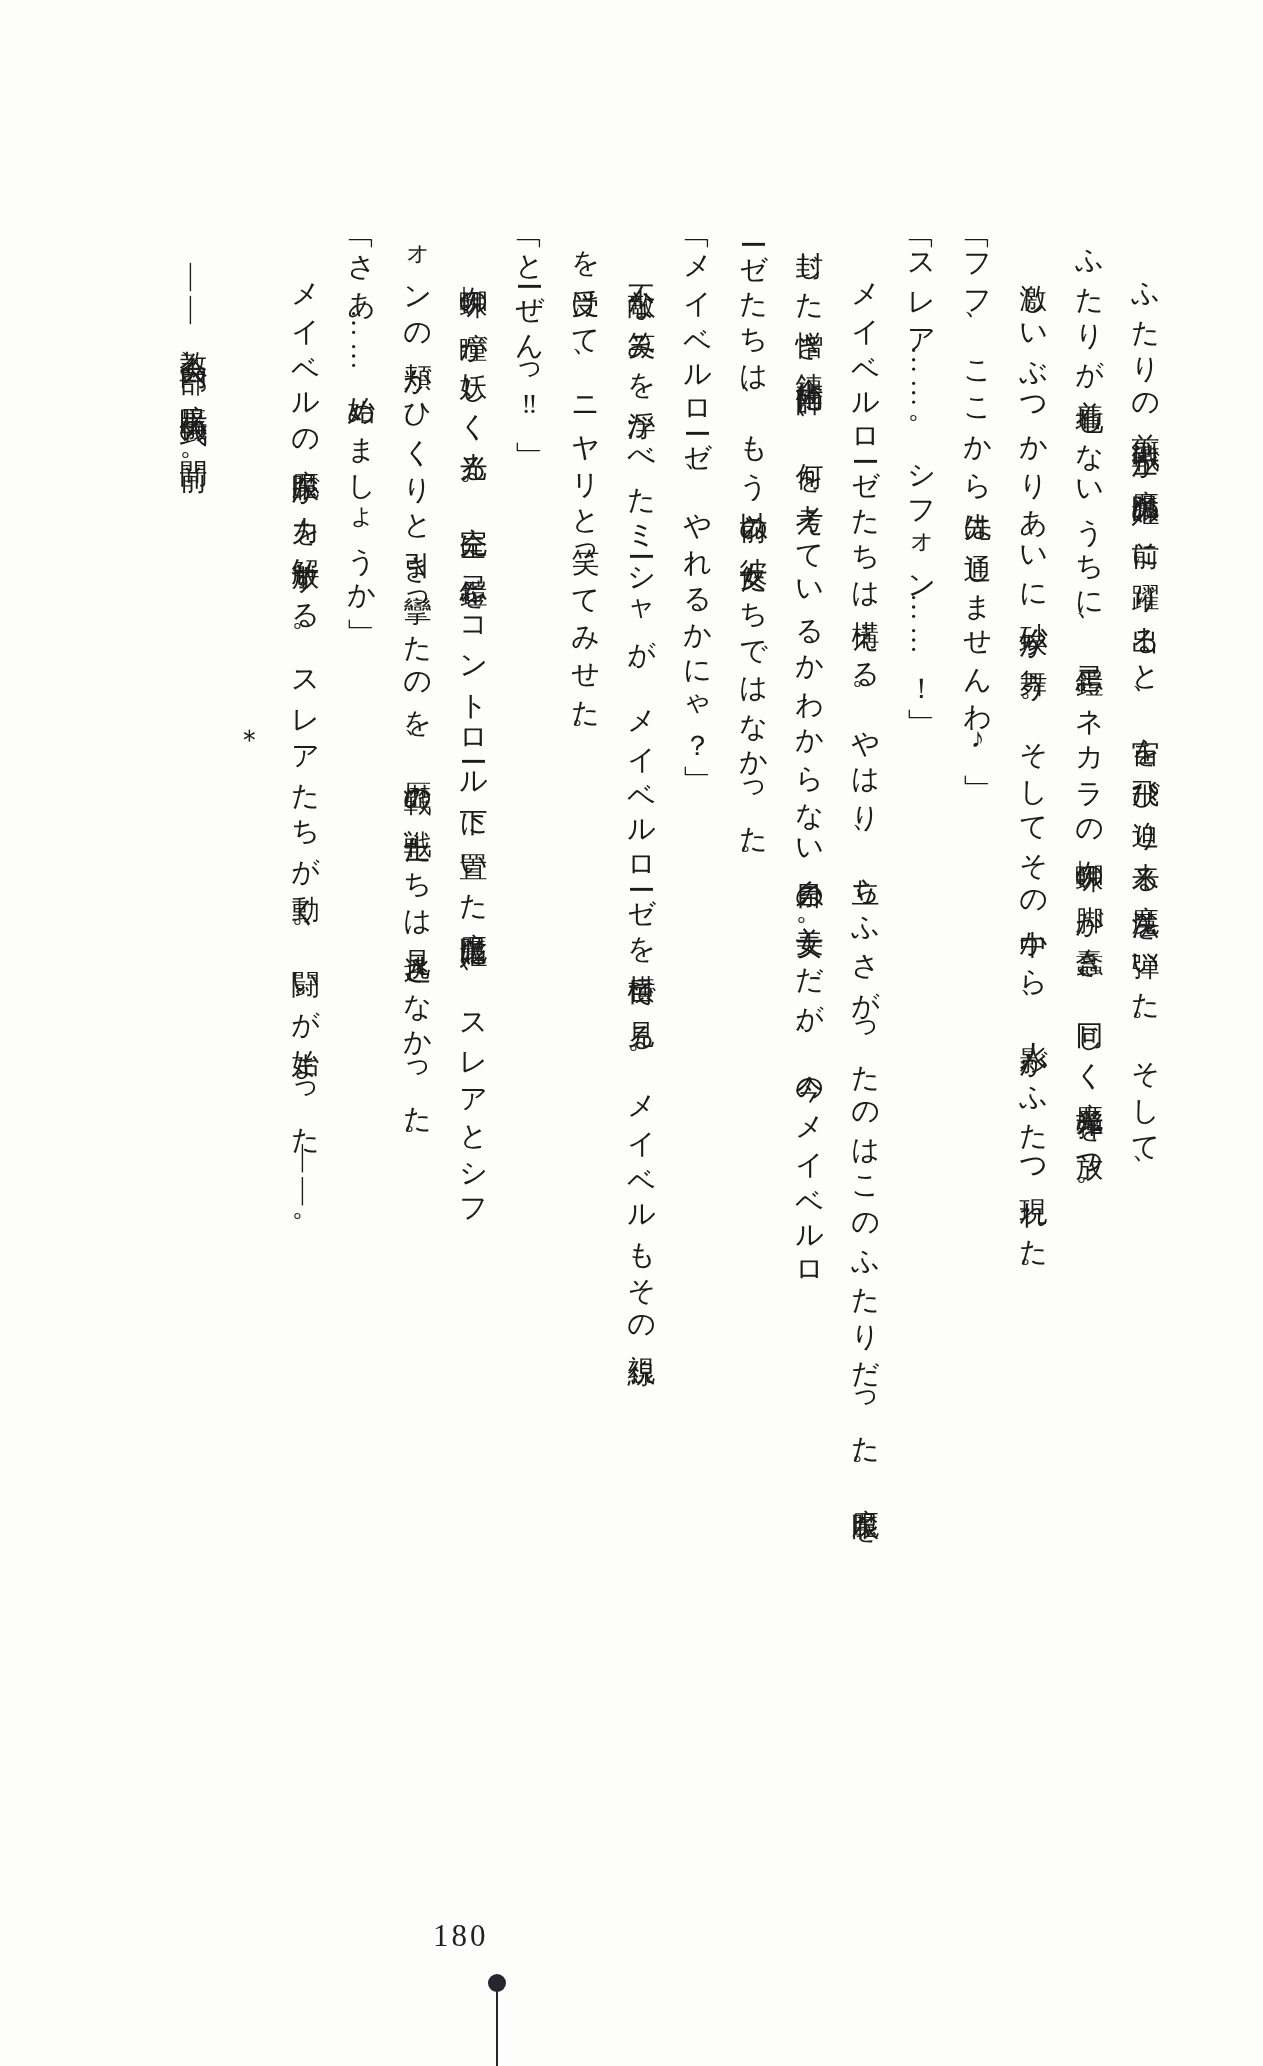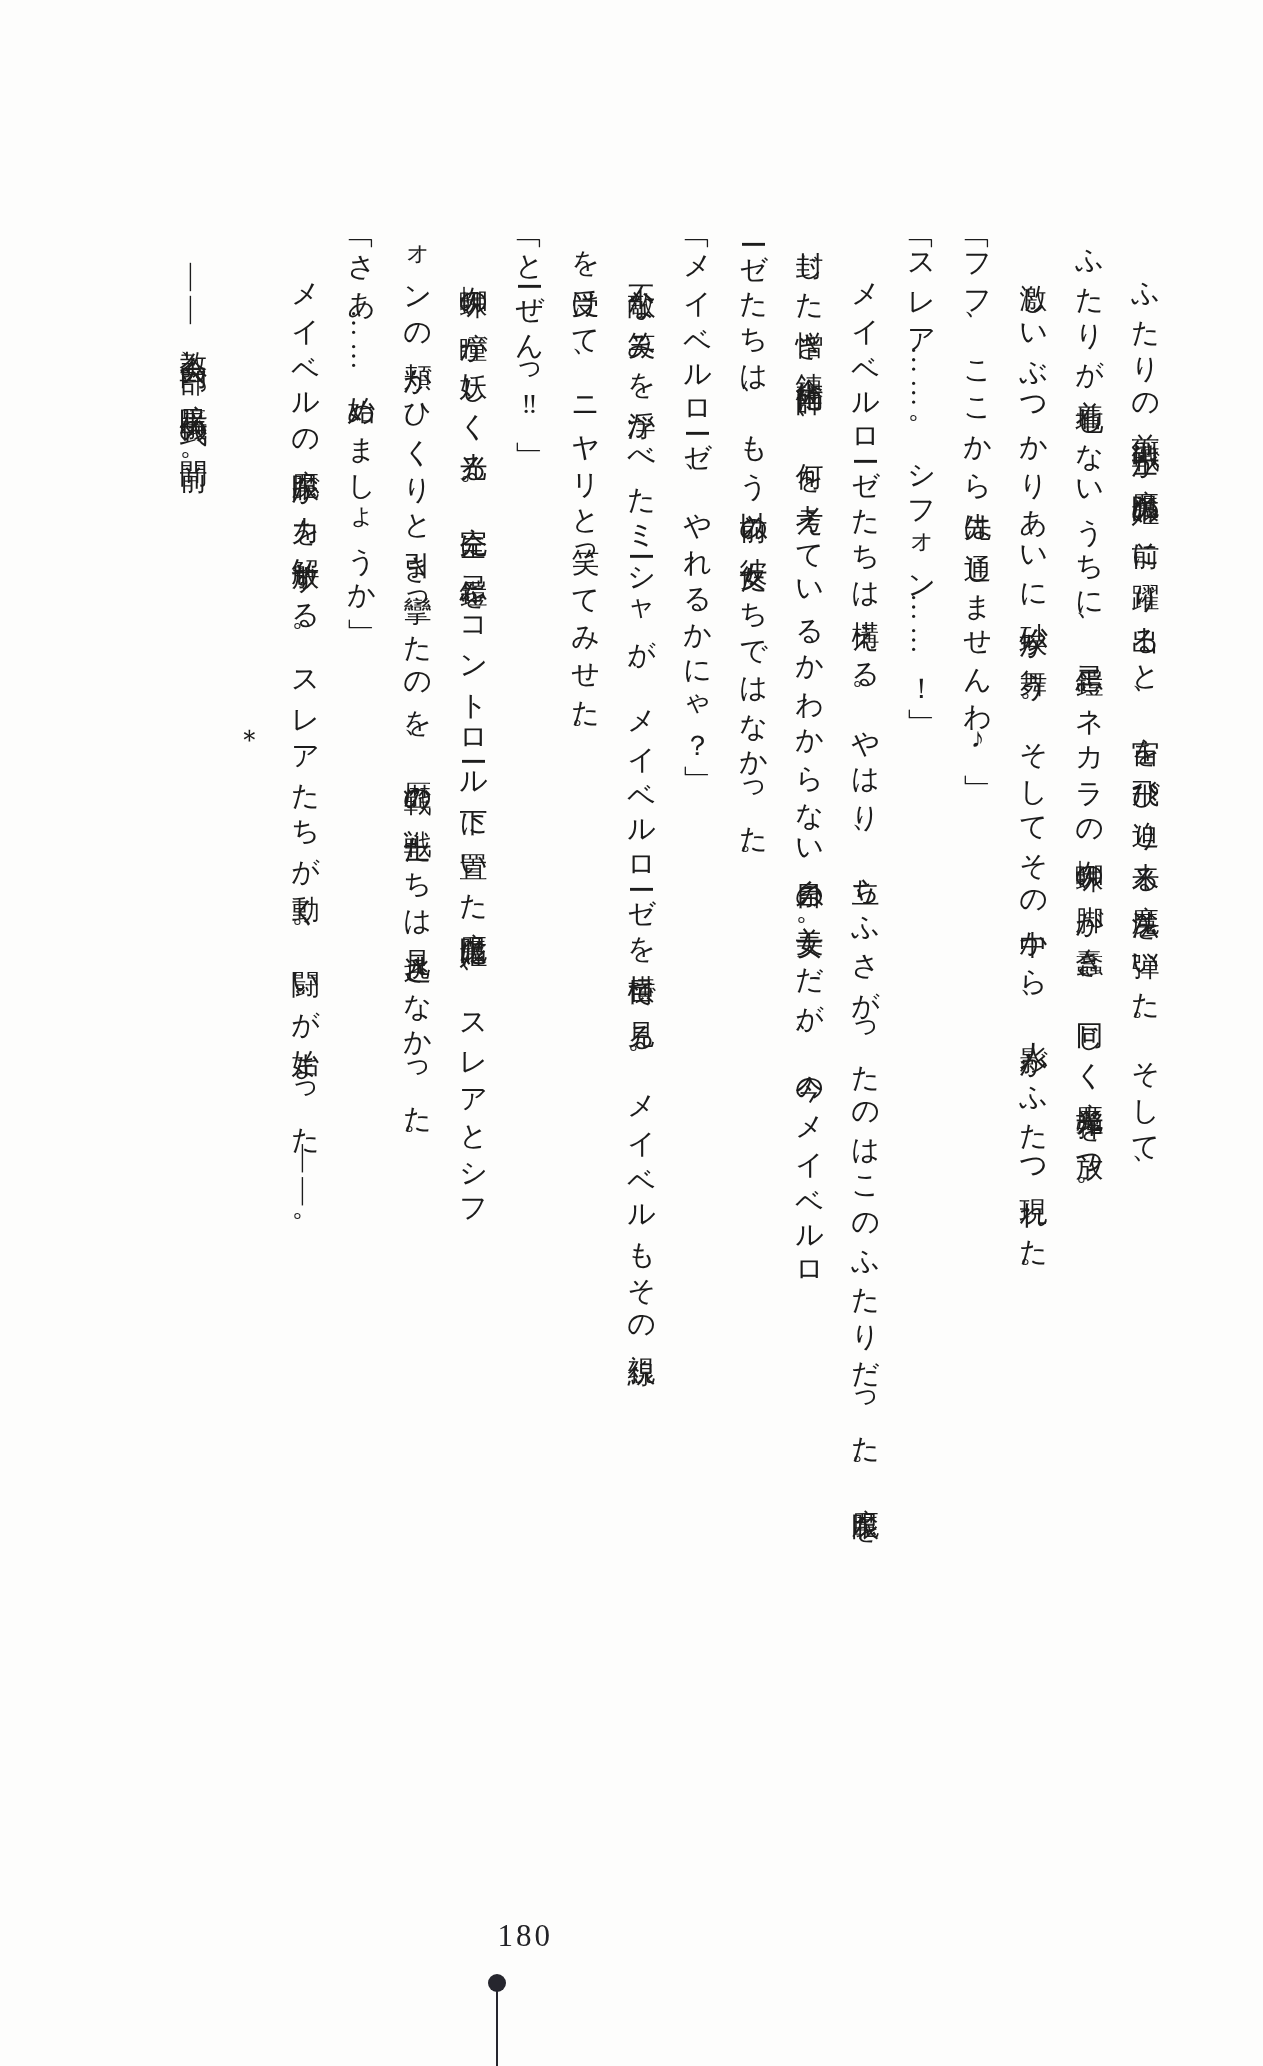--- a/index.html
+++ b/index.html
@@ -40,21 +40,21 @@
   
   .text-block p.scene-break {
     padding-top: 480px;
   }
   
   .page-number {
     position: absolute;
     top: 1918px;
     left: 433px;
     width: 120px;
-    text-align: right;
+    text-align: left;
     font-size: 31px;
     letter-spacing: 3px;
     color: #222226;
   }
   .ornament-dot {
     position: absolute;
     top: 1974px;
     left: 488px;
     width: 18px;
     height: 18px;

